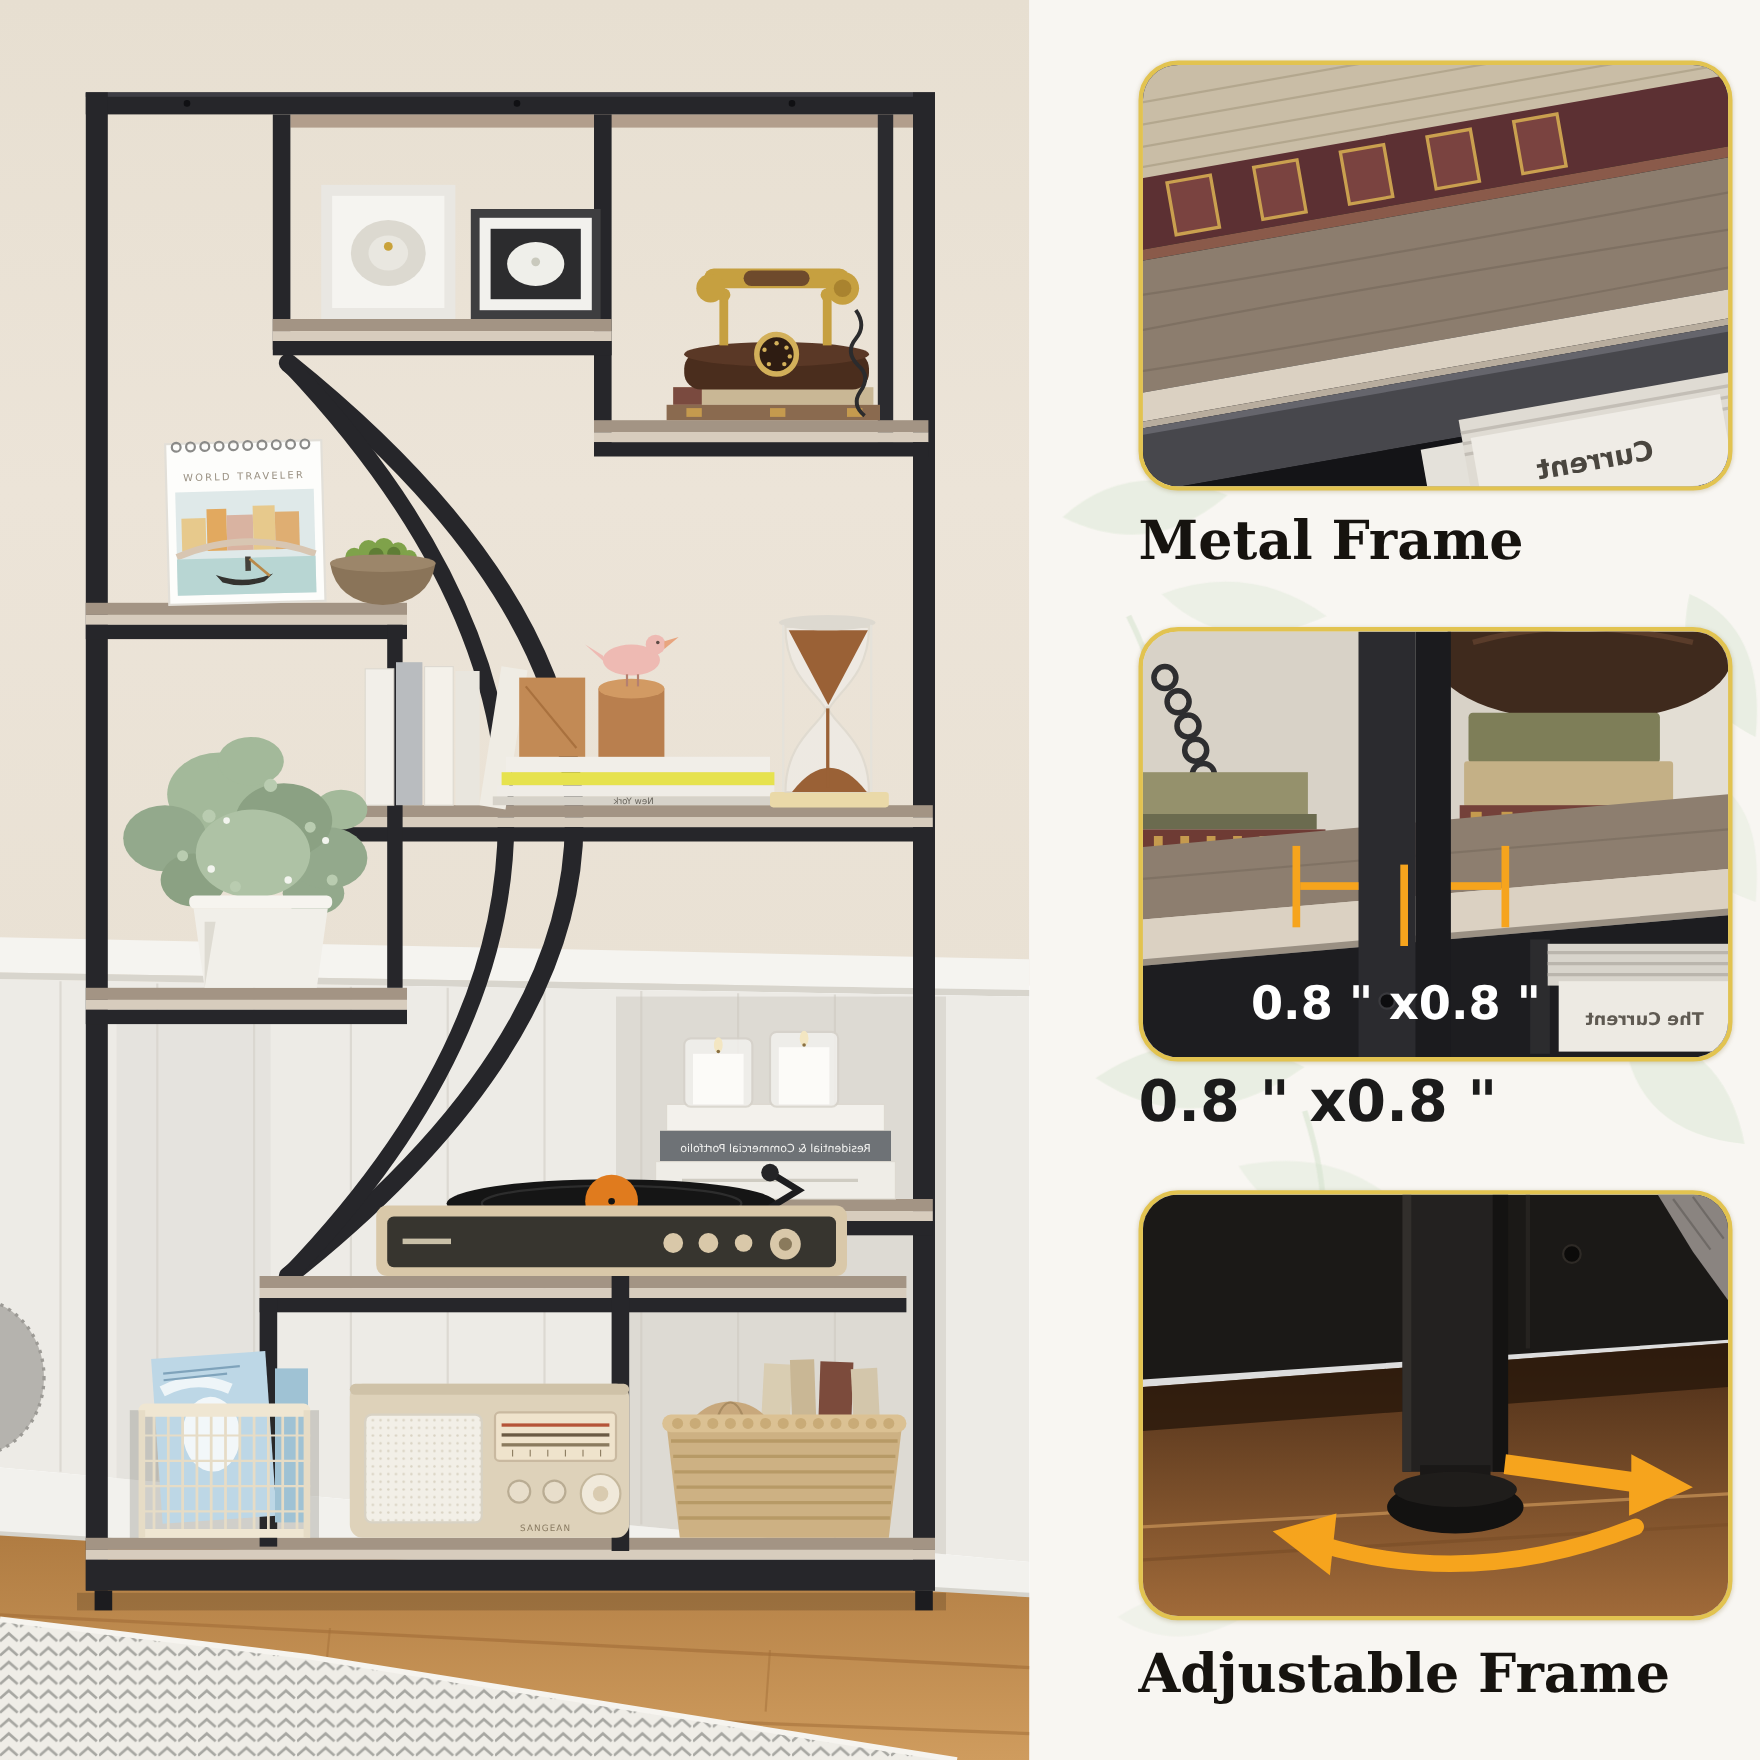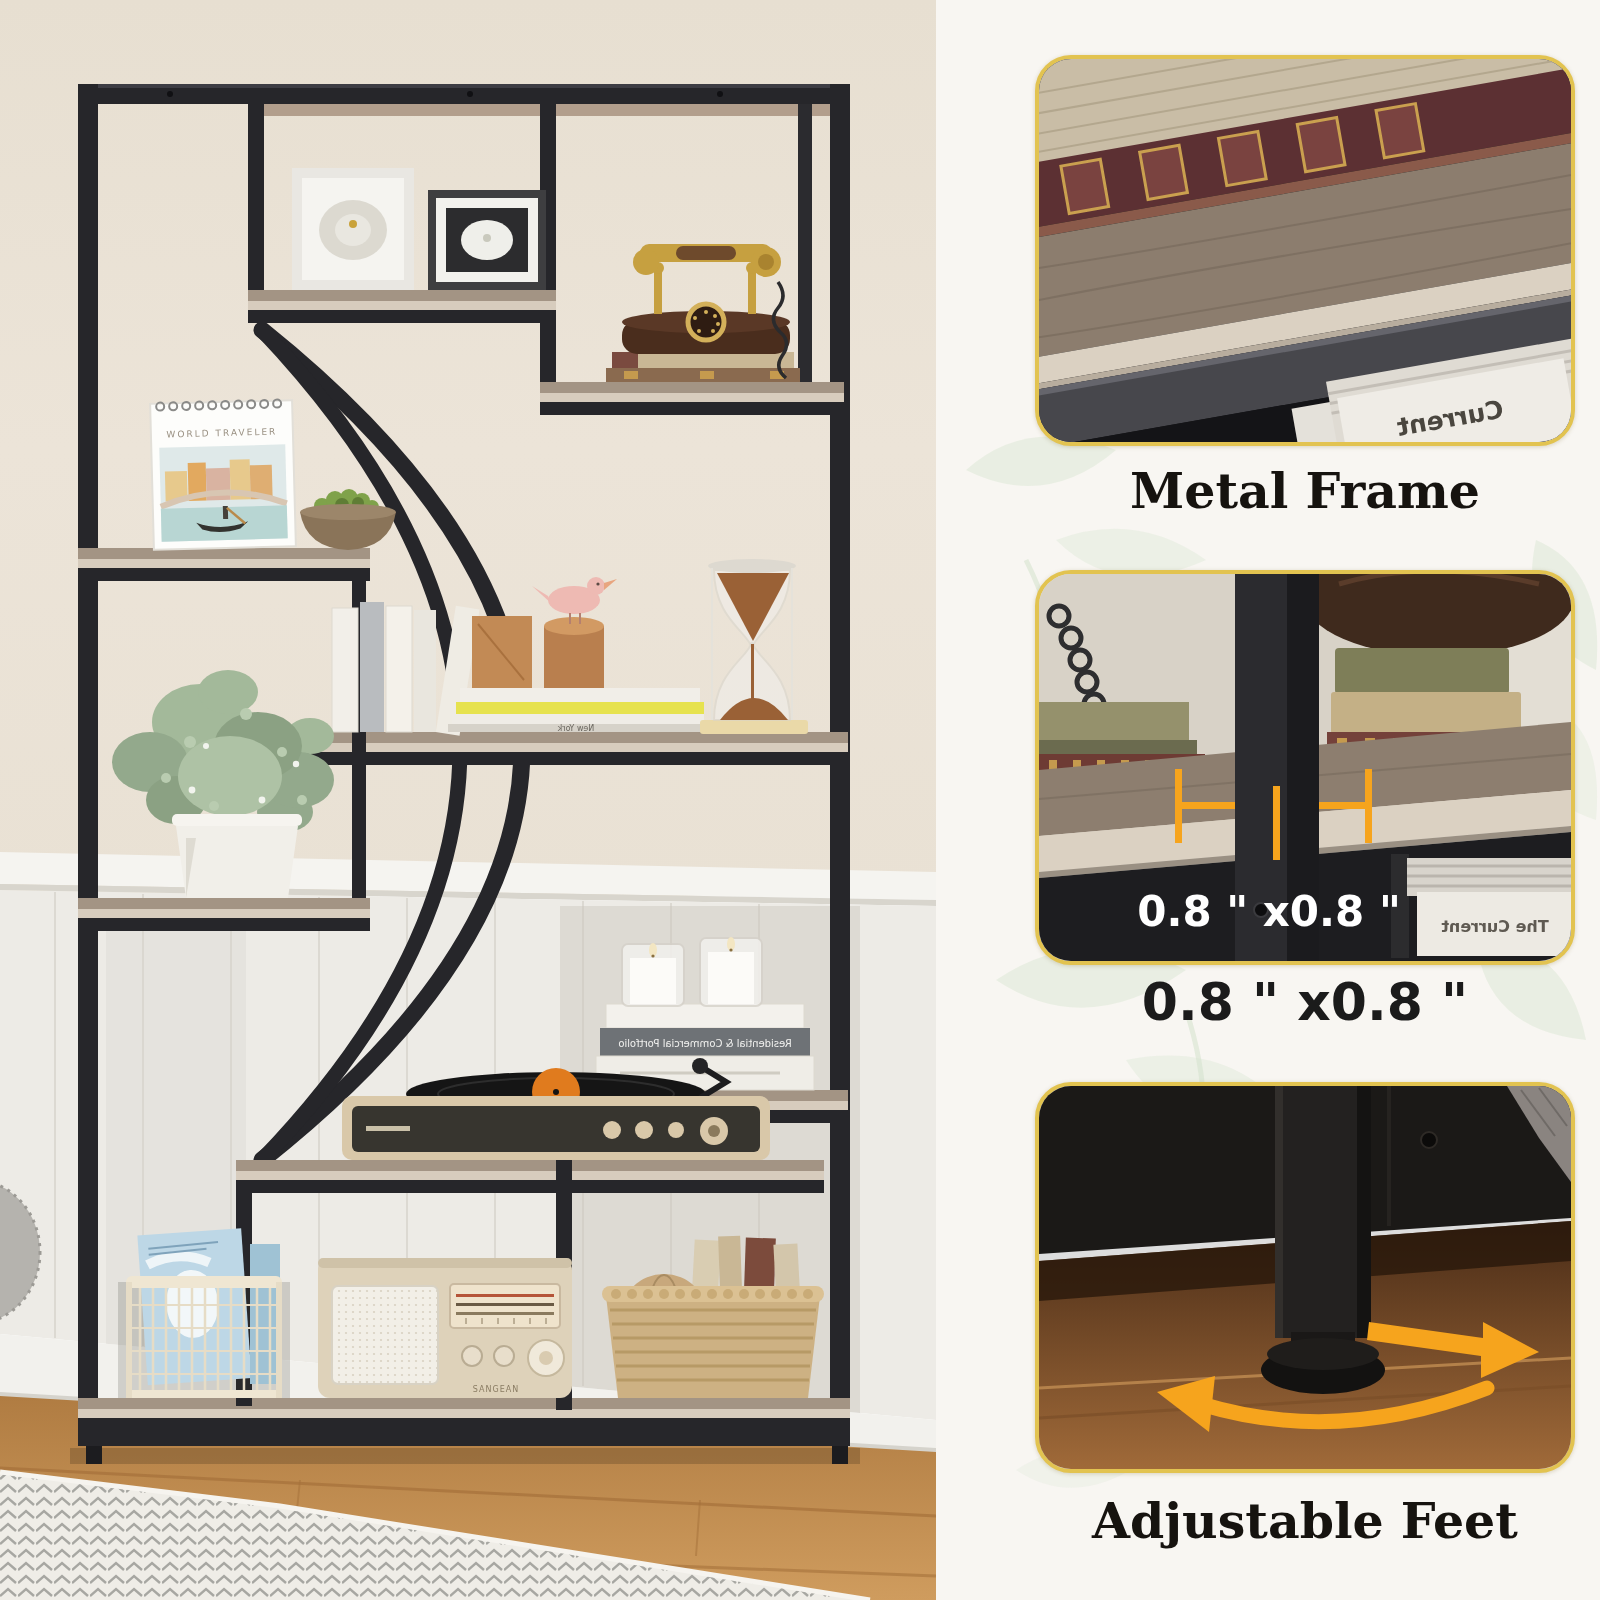--- a/index.html
+++ b/index.html
@@ -7,21 +7,21 @@
           font-family:"DejaVu Sans",sans-serif;}
   .photo{position:absolute;left:0;top:0;width:936px;height:1600px;display:block;}
   .panel{position:absolute;left:936px;top:0;width:664px;height:1600px;background:#f8f6f2;}
   .watermark{position:absolute;left:0;top:0;width:664px;height:1600px;}
   .card{position:absolute;left:99px;width:532px;border:4px solid #e2c350;border-radius:36px;
         overflow:hidden;background:#ddd;box-shadow:0 1px 4px rgba(120,100,30,.25);}
   .card svg{display:block;width:100%;height:100%;}
   .card1{top:55px;height:383px;}
   .card2{top:570px;height:387px;}
   .card3{top:1082px;height:383px;}
-  .caption{position:absolute;left:99px;width:540px;text-align:center;color:#16130f;}
+  .caption{position:absolute;left:99px;width:540px;color:#16130f;}
   .caption.serif{font-family:"DejaVu Serif",serif;font-weight:700;font-size:49px;}
   .caption.sans{font-family:"DejaVu Sans",sans-serif;font-weight:700;font-size:52px;color:#1b1b1b;}
   .cap1{top:462px;}
   .cap2{top:972px;}
   .cap3{top:1492px;}
 </style>
 </head>
 <body>
 
 <div class="screen">
@@ -629,16 +629,16 @@
           <ellipse cx="284" cy="284" rx="62" ry="24" fill="#131211"></ellipse>
           <ellipse cx="284" cy="268" rx="56" ry="16" fill="#1f1d1b"></ellipse>
         </g>
         <g>
           <path d="M 448 302 Q 300 360 162 318" stroke="#f6a41d" stroke-width="15" fill="none" stroke-linecap="round"></path>
           <polygon points="170,346 118,306 176,290" fill="#f6a41d"></polygon>
           <polygon points="330,236 444,252 444,236 500,266 442,292 442,270 328,254" fill="#f6a41d"></polygon>
         </g>
       </svg>
     </div>
-    <div class="caption serif cap3">Adjustable Feet</div>
+    <div class="caption serif cap3">Adjustable Frame</div>
 
   </div>
 </div>
 
 </body></html>

